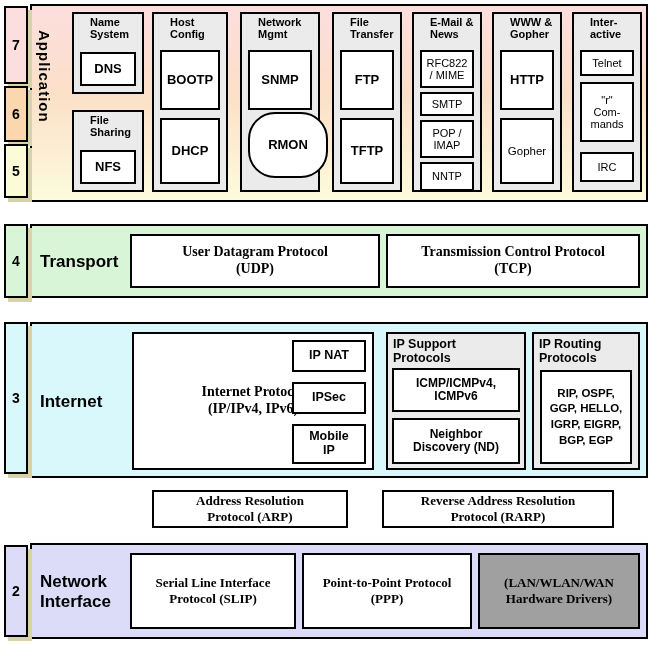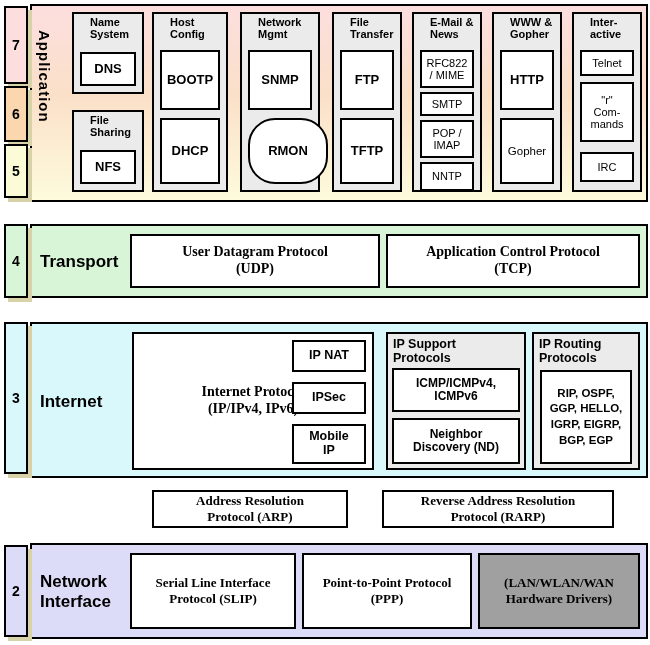--- a/index.html
+++ b/index.html
@@ -180,21 +180,21 @@
 Config</div>
   </div>
   <div class="pbox" style="left:160px;top:50px;width:60px;height:60px;">BOOTP</div>
   <div class="pbox" style="left:160px;top:118px;width:60px;height:66px;">DHCP</div>
 
   <div class="group" style="left:240px;top:12px;width:80px;height:180px;">
     <div class="group-title">Network
 Mgmt</div>
   </div>
   <div class="pbox" style="left:248px;top:50px;width:64px;height:60px;">SNMP</div>
-  <div class="pbox" style="left:248px;top:118px;width:80px;height:66px;border-radius:27px;">RMON</div>
+  <div class="pbox" style="left:248px;top:112px;width:80px;height:66px;border-radius:27px;">RMON</div>
 
   <div class="group" style="left:332px;top:12px;width:70px;height:180px;">
     <div class="group-title">File
 Transfer</div>
   </div>
   <div class="pbox" style="left:340px;top:50px;width:54px;height:60px;">FTP</div>
   <div class="pbox" style="left:340px;top:118px;width:54px;height:66px;">TFTP</div>
 
   <div class="group" style="left:412px;top:12px;width:70px;height:180px;">
     <div class="group-title">E-Mail &amp;
@@ -221,21 +221,21 @@
   <div class="pbox small" style="left:580px;top:50px;width:54px;height:26px;">Telnet</div>
   <div class="pbox small" style="left:580px;top:82px;width:54px;height:60px;">"r"
 Com-
 mands</div>
   <div class="pbox small" style="left:580px;top:152px;width:54px;height:30px;">IRC</div>
 
   <div class="band" style="left:30px;top:224px;width:618px;height:74px;background:#d8f5d8;"></div>
   <div class="band-label" style="left:40px;top:252px;width:85px;">Transport</div>
   <div class="wbox" style="left:130px;top:234px;width:250px;height:54px;">User Datagram Protocol
 (UDP)</div>
-  <div class="wbox" style="left:386px;top:234px;width:254px;height:54px;">Application Control Protocol
+  <div class="wbox" style="left:386px;top:234px;width:254px;height:54px;">Transmission Control Protocol
 (TCP)</div>
 
   <div class="band" style="left:30px;top:322px;width:618px;height:156px;background:#d8f8fb;"></div>
   <div class="band-label" style="left:40px;top:392px;width:80px;">Internet</div>
 
   <div class="wbox" style="left:132px;top:332px;width:242px;height:138px;">Internet Protocol
 (IP/IPv4, IPv6)</div>
   <div class="pbox" style="left:292px;top:340px;width:74px;height:32px;font-size:12.5px;">IP NAT</div>
   <div class="pbox" style="left:292px;top:382px;width:74px;height:32px;font-size:12.5px;">IPSec</div>
   <div class="pbox" style="left:292px;top:424px;width:74px;height:40px;font-size:12.5px;">Mobile

